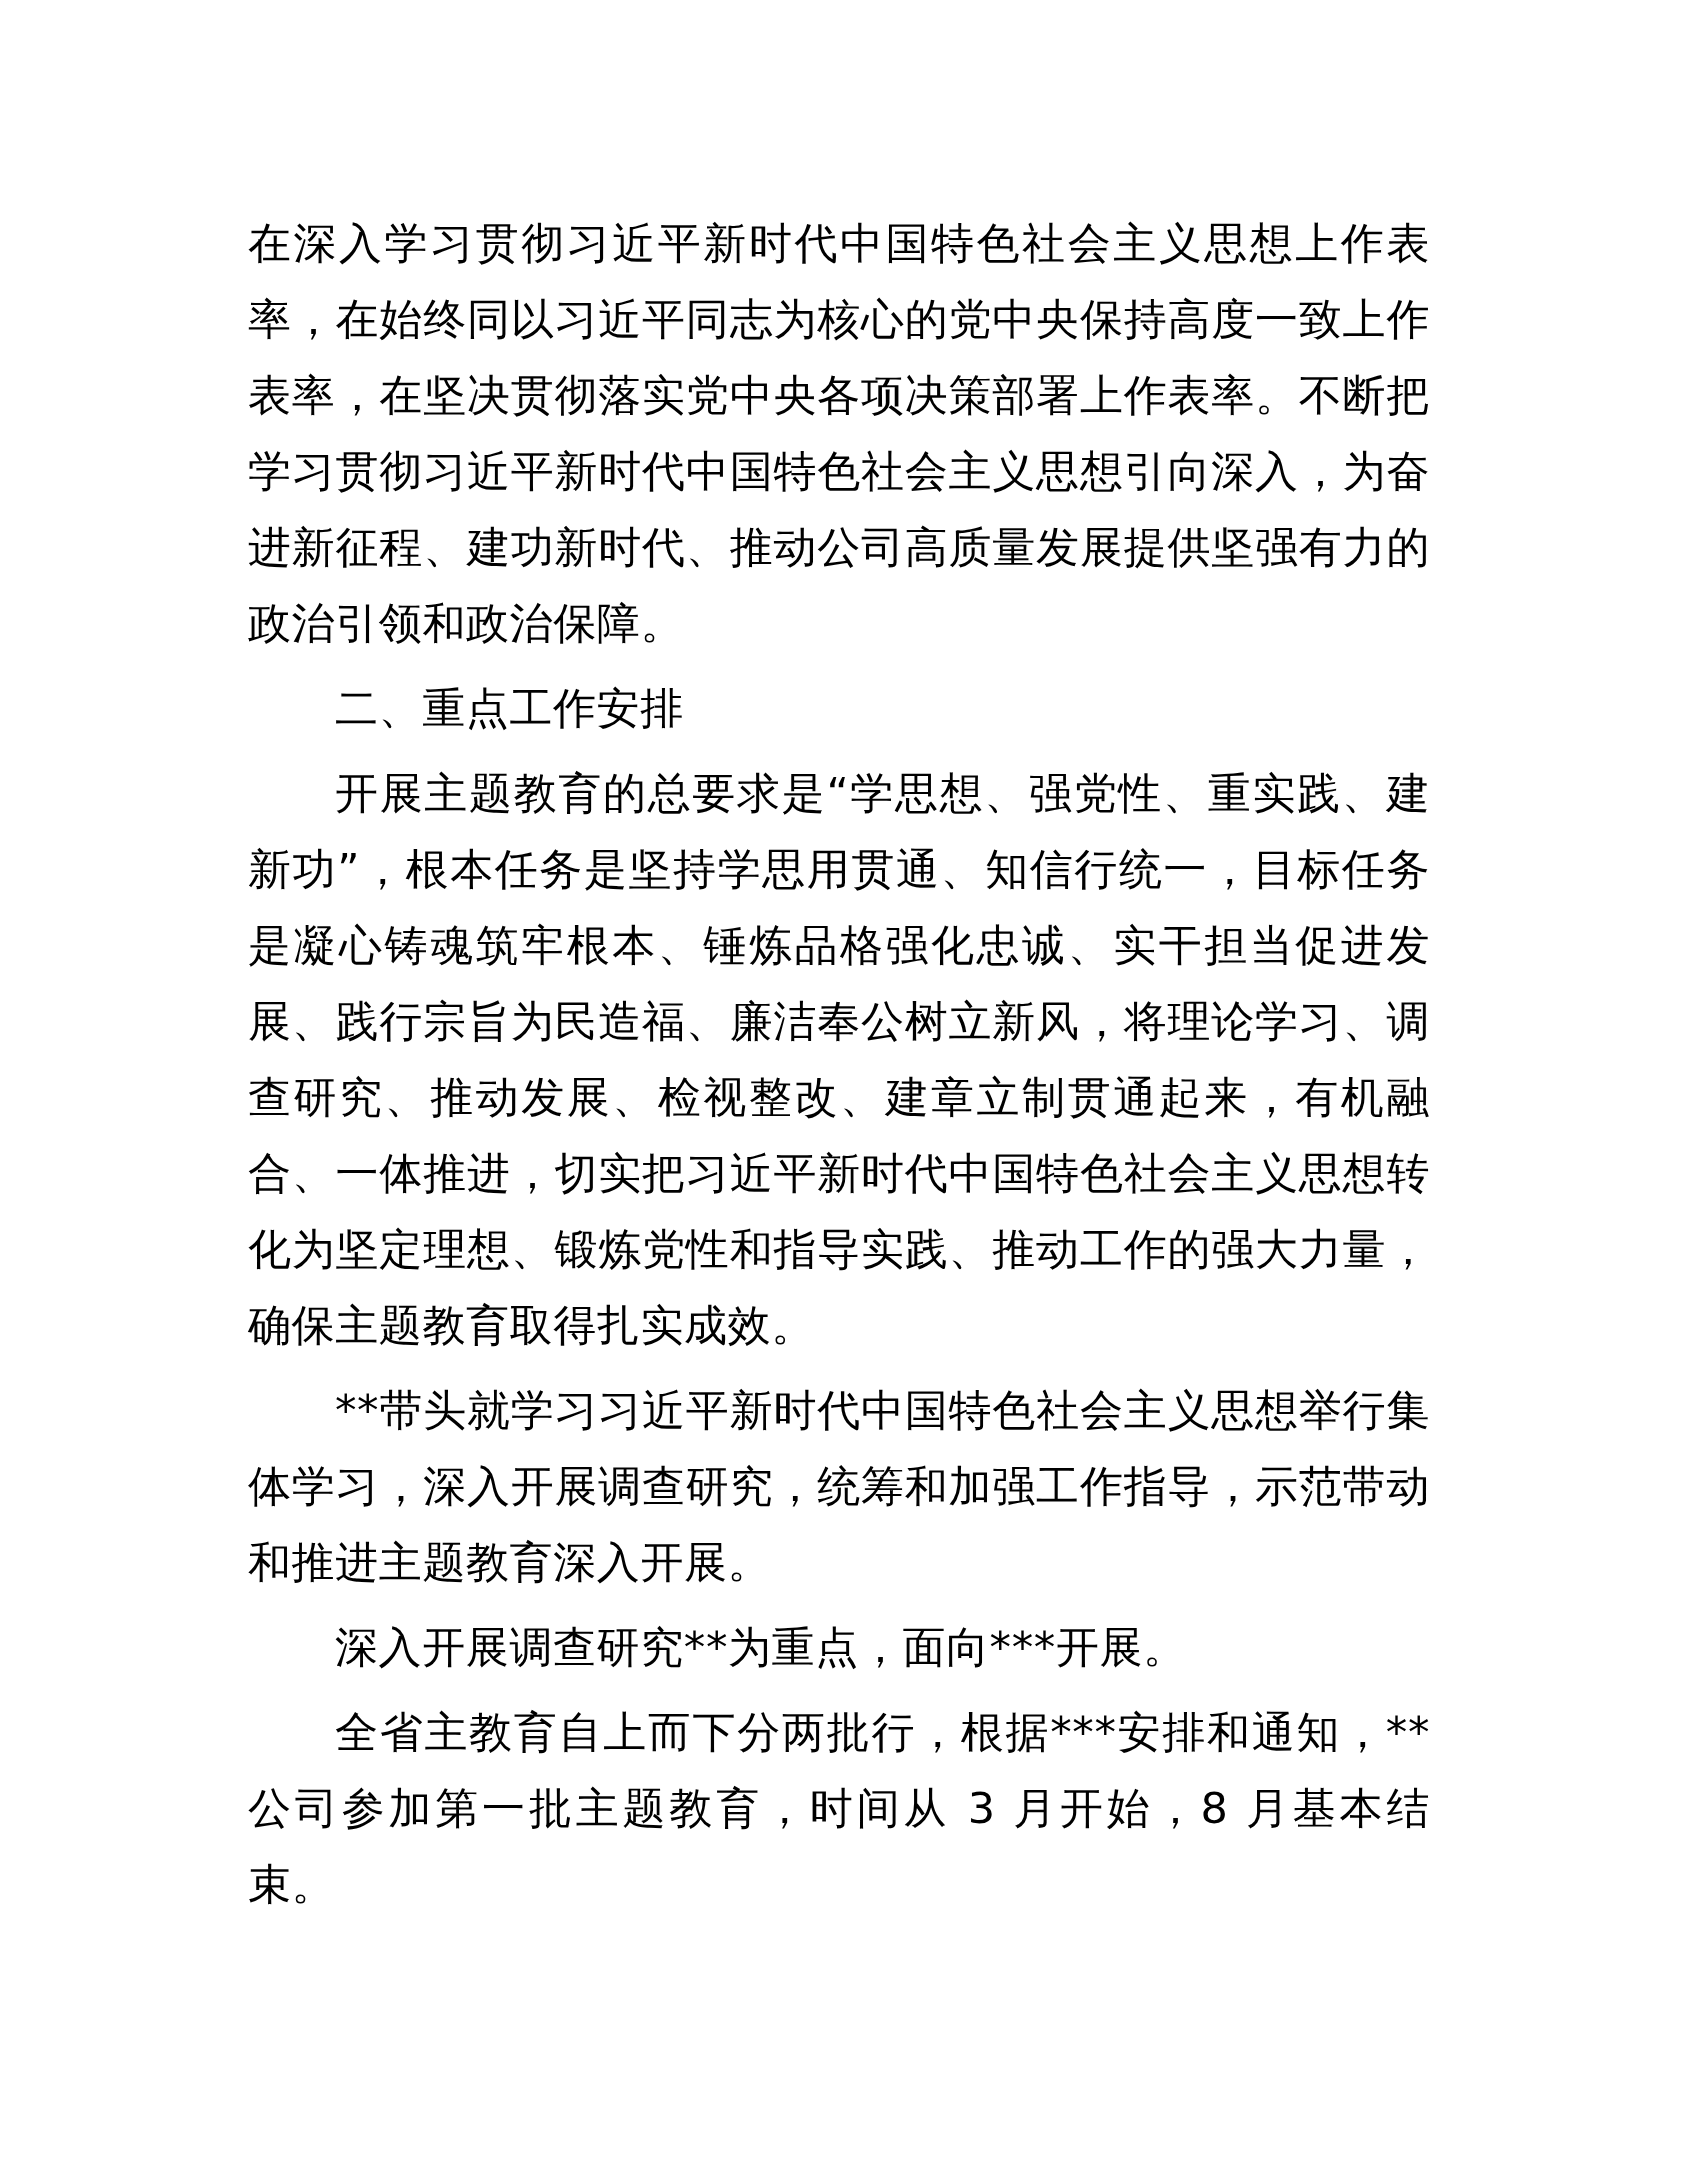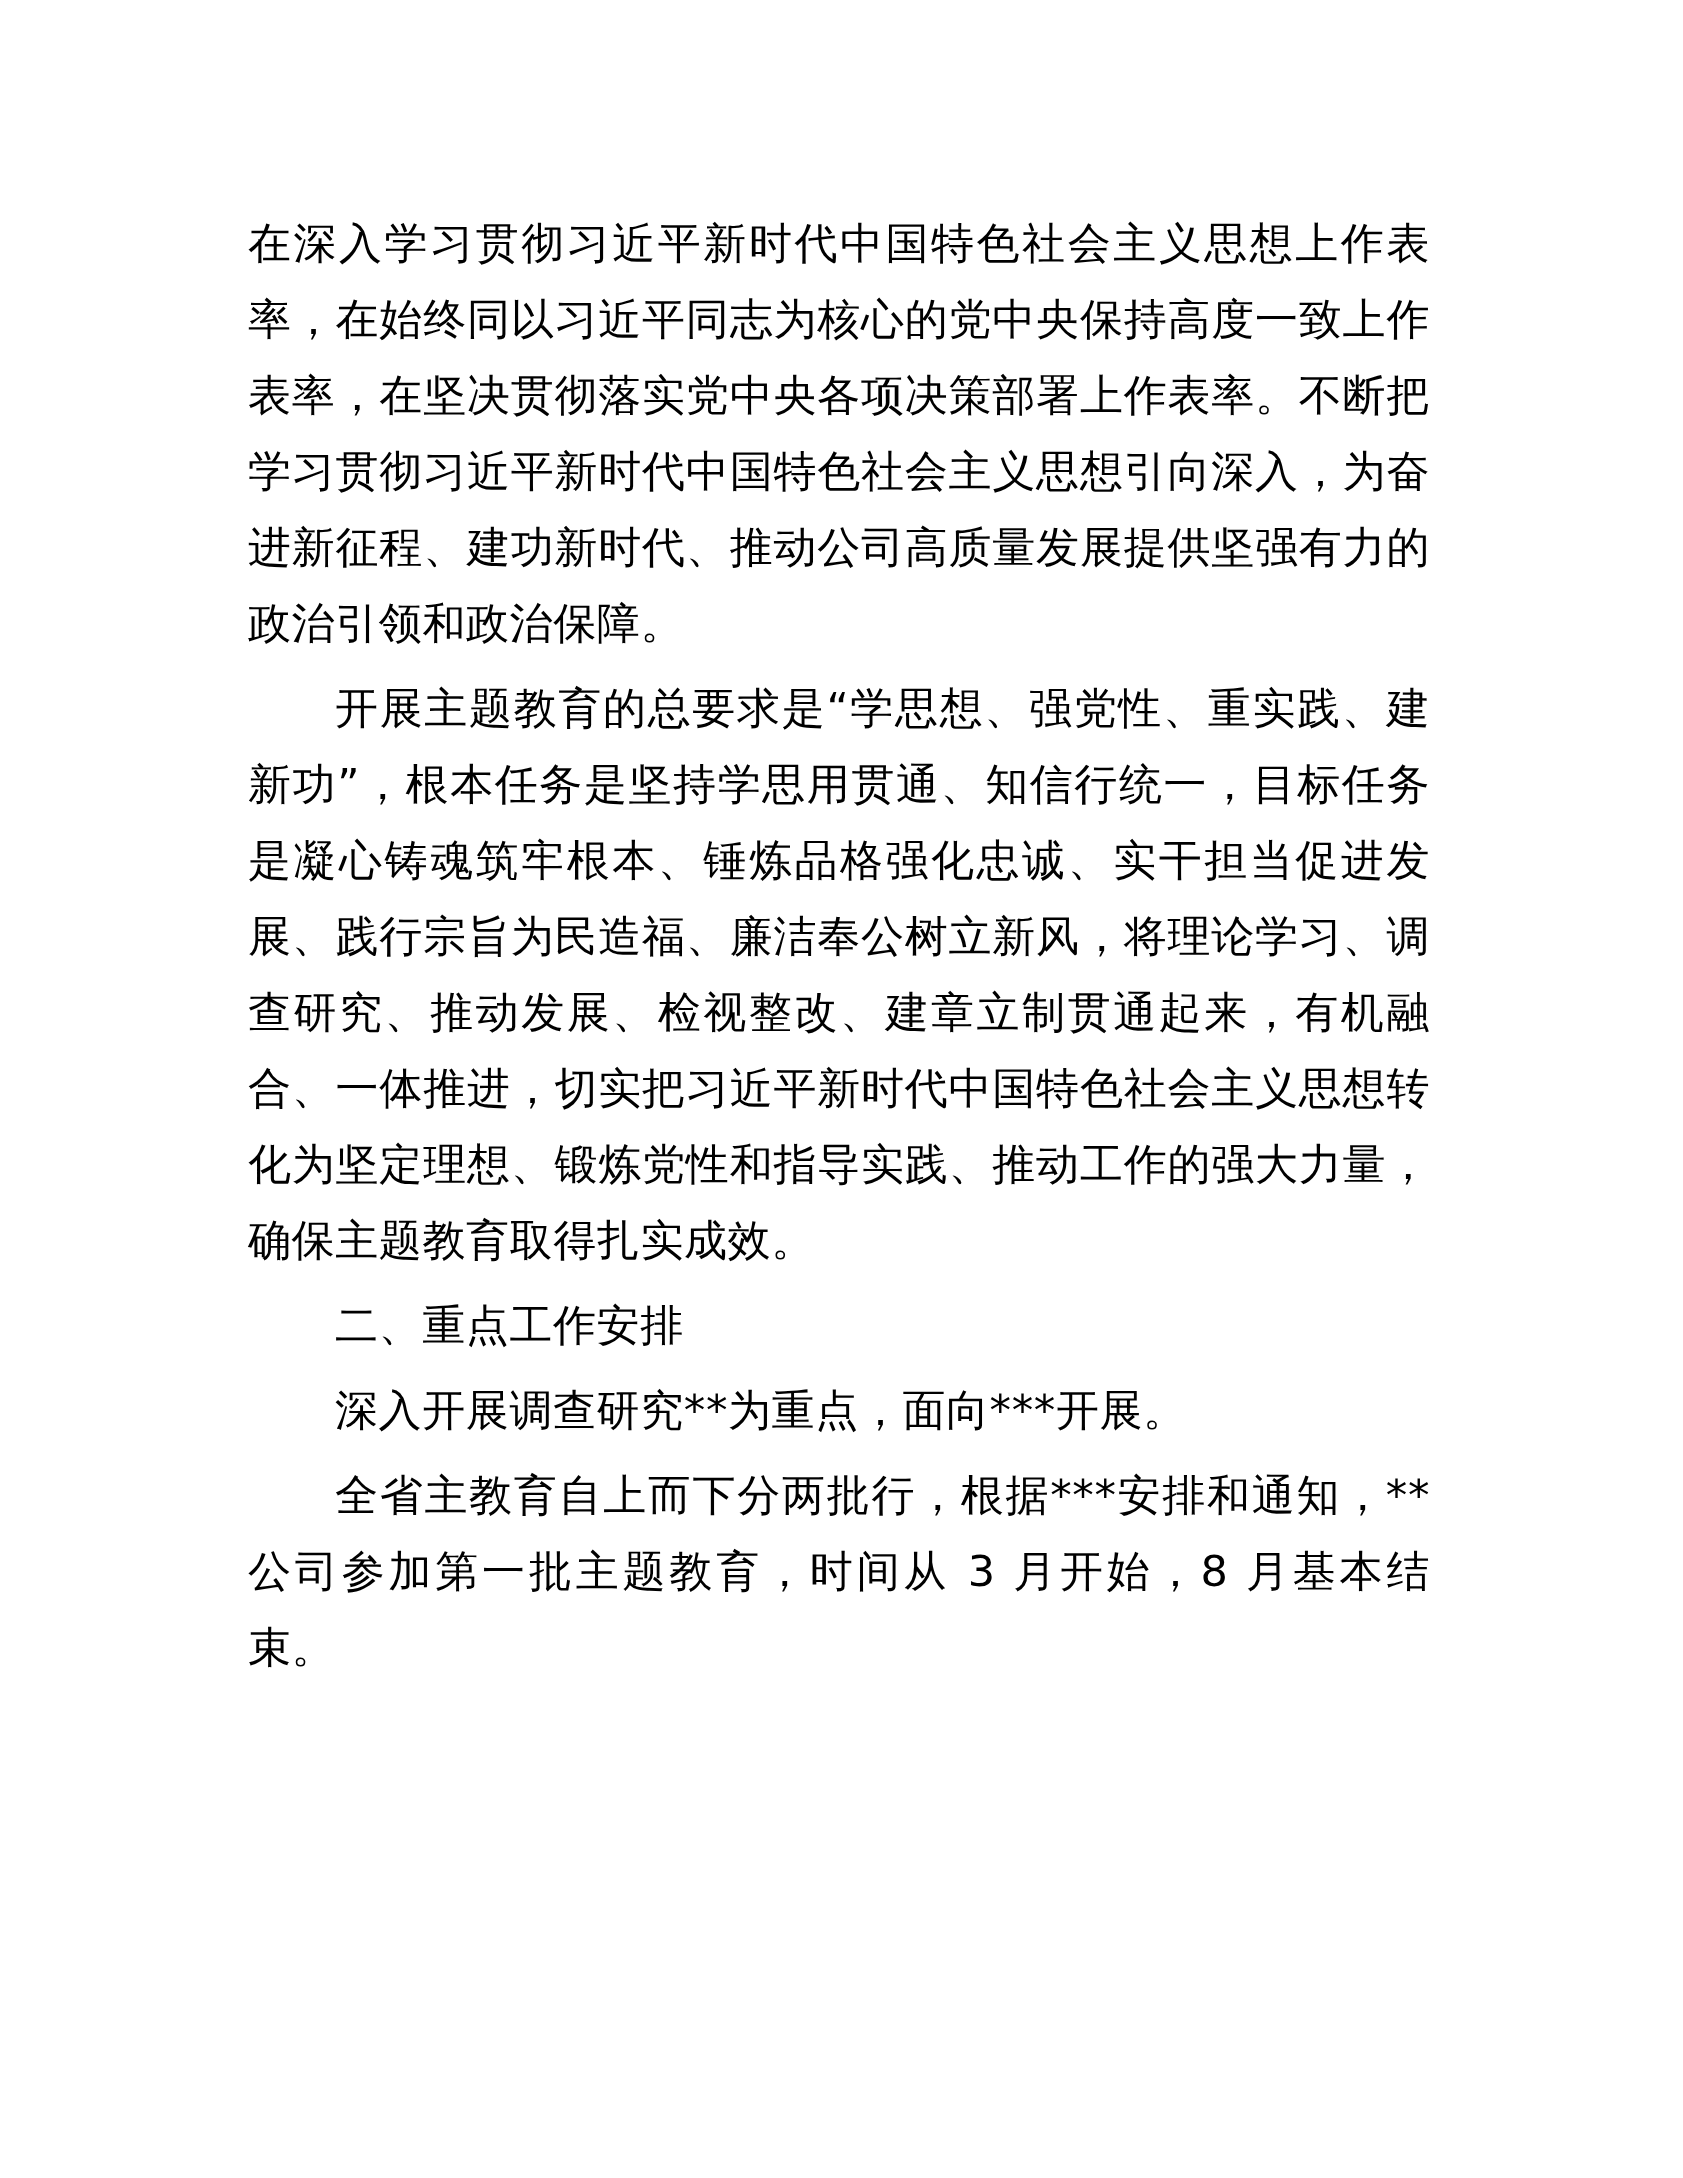--- a/index.html
+++ b/index.html
@@ -32,18 +32,19 @@
     }
     .indent {
       text-indent: 87px;
     }
   </style>
 </head>
 <body>
 
 <div class="page">
   <p class="para">在深入学习贯彻习近平新时代中国特色社会主义思想上作表率，在始终同以习近平同志为核心的党中央保持高度一致上作表率，在坚决贯彻落实党中央各项决策部署上作表率。不断把学习贯彻习近平新时代中国特色社会主义思想引向深入，为奋进新征程、建功新时代、推动公司高质量发展提供坚强有力的政治引领和政治保障。</p>
+  <p class="para indent">二、重点工作安排</p>
   <p class="para indent">开展主题教育的总要求是“学思想、强党性、重实践、建新功”，根本任务是坚持学思用贯通、知信行统一，目标任务是凝心铸魂筑牢根本、锤炼品格强化忠诚、实干担当促进发展、践行宗旨为民造福、廉洁奉公树立新风，将理论学习、调查研究、推动发展、检视整改、建章立制贯通起来，有机融合、一体推进，切实把习近平新时代中国特色社会主义思想转化为坚定理想、锻炼党性和指导实践、推动工作的强大力量，确保主题教育取得扎实成效。</p>
-  <p class="para indent">二、重点工作安排</p>
+  <p class="para indent">**带头就学习习近平新时代中国特色社会主义思想举行集体学习，深入开展调查研究，统筹和加强工作指导，示范带动和推进主题教育深入开展。</p>
   <p class="para indent">深入开展调查研究**为重点，面向***开展。</p>
   <p class="para indent">全省主教育自上而下分两批行，根据***安排和通知，**公司参加第一批主题教育，时间从 3 月开始，8 月基本结束。</p>
 </div>
 
 
 </body></html>

